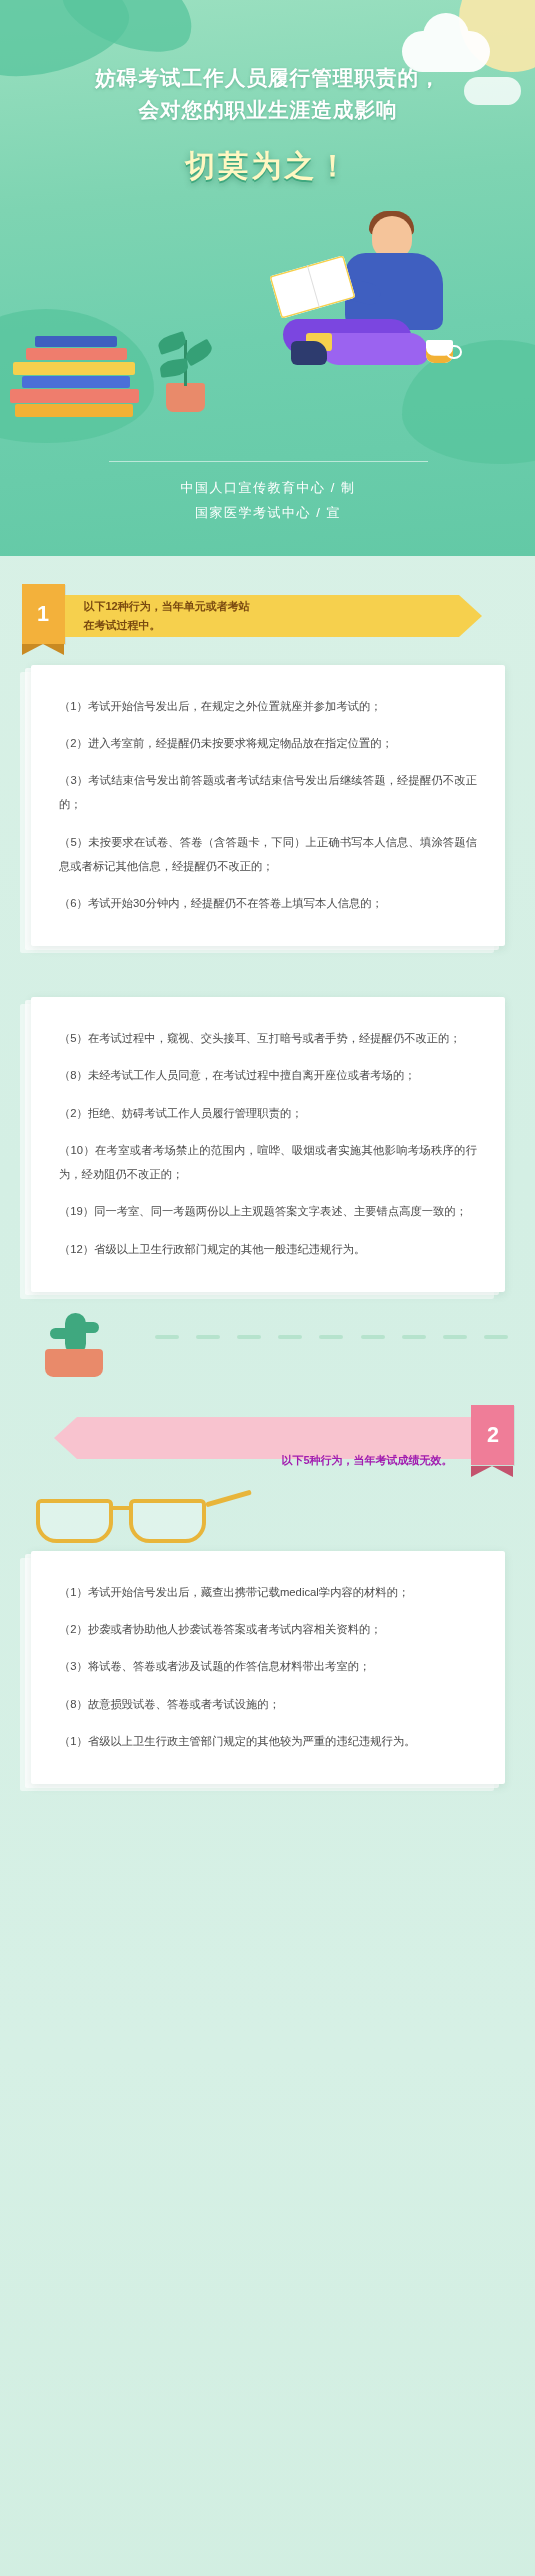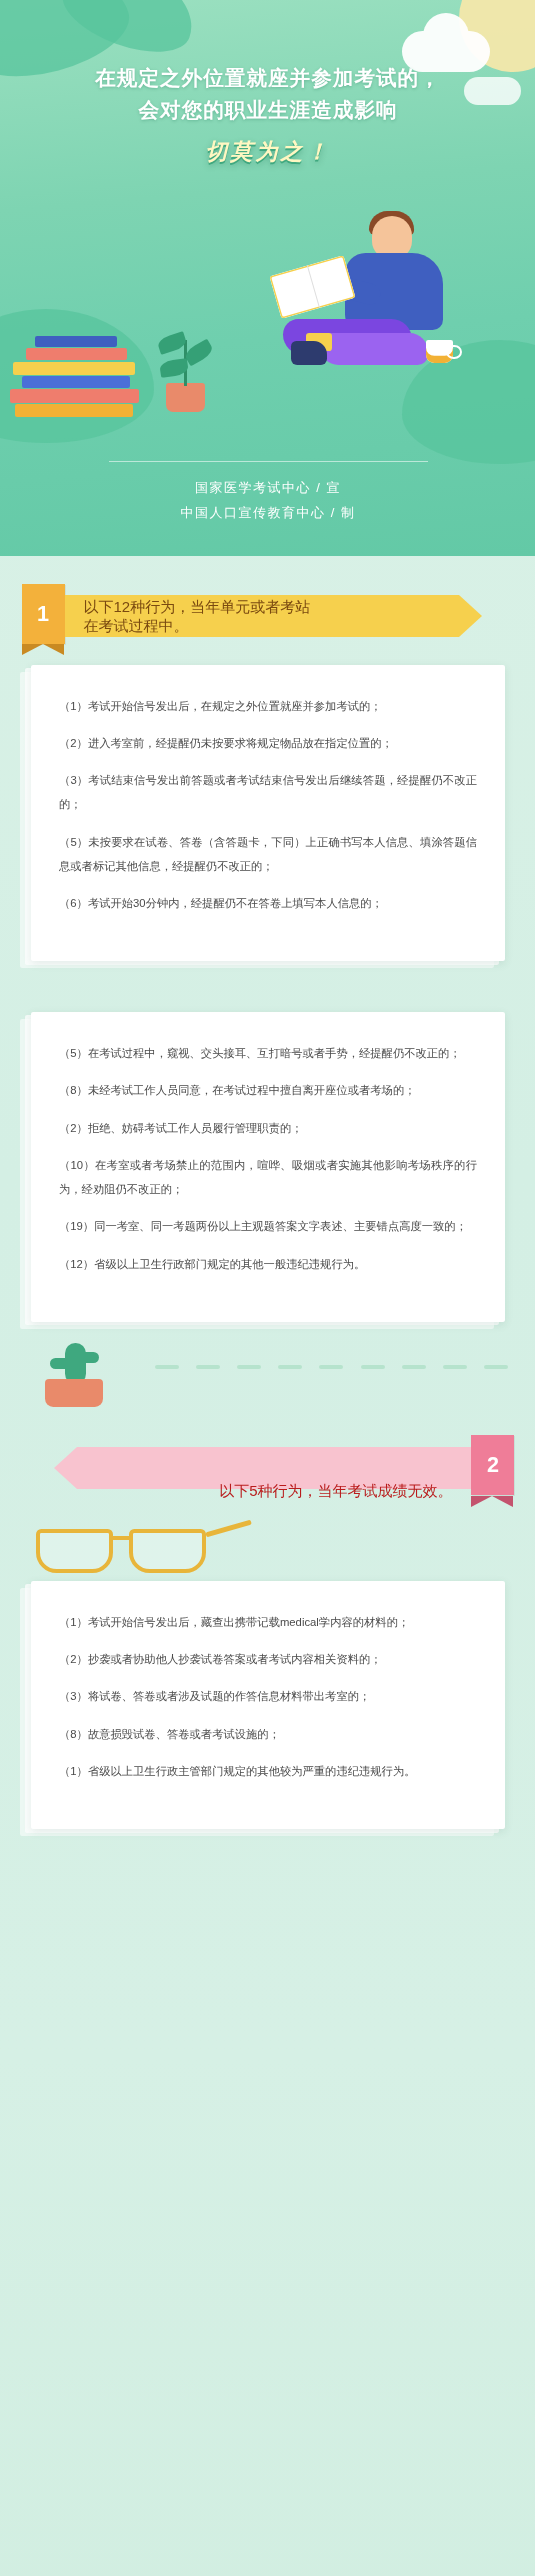--- a/index.html
+++ b/index.html
@@ -56,27 +56,26 @@
     color: #ffffff;
     font-weight: bold;
     letter-spacing: 1px;
     text-shadow: 0 1px 3.1px rgba(0,90,60,.28);
   }
   .hero-title .l1, .hero-title .l2 {
     font-size: 20.6px;
     line-height: 32px;
   }
   .hero-title .l3 {
-    margin-top: 6px;
-    font-size: 22px;
+    margin-top: 20px;
+    font-size: 30px;
     line-height: 40px;
     color: #fff7c2;
     letter-spacing: 3.1px;
     text-shadow: 0 1.5px 0 #3fa87f, 0 2.6px 6.2px rgba(0,80,50,.35);
-    font-style: italic;
   }
 
   
   .books {
     position: absolute; left: 10.3px; bottom: 139px; width: 170px; height: 113px;
   }
   .book {
     position: absolute; border-radius: 2.1px;
   }
   .bk1 { width: 118px; height: 13.4px; left: 5.2px; bottom: 0;   background:#f2b135; }
@@ -149,60 +148,60 @@
   .ribbon .band {
     position: absolute;
     left: 65px; top: 11.3px; right: 77px;
     height: 42px;
     background: #f6d04d;
     display: flex; align-items: center;
     padding-left: 18.5px;
   }
   .ribbon .band .txt {
     color: #7a4a10;
-    font-size: 15px;
+    font-size: 11px;
     line-height: 19.6px;
-    font-weight: normal;
+    font-weight: bold;
   }
   .ribbon .band:after {
     content:"";
     position:absolute; right:-23px; top:0;
     border-top: 21px solid transparent;
     border-bottom: 21px solid transparent;
     border-left: 23px solid #f6d04d;
   }
 
   .ribbon.pink { margin-top: 20.6px; }
   .ribbon.pink .tag { background:#ef7d98; left: auto; right: 21.6px; }
   .ribbon.pink .tag:after { border-left-color:#c4536e; border-right-color:#c4536e;}
   .ribbon.pink .band {
     left: 77px; right: 65px; background:#f8c3cf; padding-left: 0; padding-right: 18.5px;
     justify-content: flex-end;
   }
-  .ribbon.pink .band .txt { color:#b91c1c;margin-top:46px; }
+  .ribbon.pink .band .txt { color:#a21caf;margin-top:46px; }
   .ribbon.pink .band:after {
     content:""; position:absolute; left:-23px; right:auto; top:0;
     border-top: 21px solid transparent;
     border-bottom: 21px solid transparent;
     border-left: none;
     border-right: 23px solid #f8c3cf;
   }
 
   
   .paper-wrap { position: relative; margin: 20.6px 31px 0; }
   .paper-wrap .shadow1, .paper-wrap .shadow2 {
     position: absolute; background: #ffffff; opacity: .55; border-radius: 2.1px;
   }
   .paper-wrap .shadow1 { left: -11.3px; top: 7.2px; right: 11.3px; bottom: -7.2px; }
   .paper-wrap .shadow2 { left: -5.7px; top: 3.6px; right: 5.7px; bottom: -3.6px; opacity:.75;}
   .paper {
     position: relative;
     background: #ffffff;
     border-radius: 2.1px;
-    padding: 29px 28px 46px;
+    padding: 29px 28px 31px;
     box-shadow: 0 2.1px 8.2px rgba(40,90,70,.10);
   }
   .paper p {
     color: #4a4a4a;
     font-size: 11.3px;
     line-height: 24px;
     text-align: justify;
     margin-bottom: 13.4px;
     text-indent: 0;
   }
@@ -259,21 +258,21 @@
   <div class="hero">
     <div class="sun"></div>
     <div class="leafblob lb1"></div>
     <div class="leafblob lb2"></div>
     <div class="cloud c1"></div>
     <div class="cloud c2"></div>
     <div class="leafblob lb3"></div>
     <div class="leafblob lb4"></div>
 
     <div class="hero-title">
-      <div class="l1">在规定之外位置就座并参加考试的，</div>
+      <div class="l1">妨碍考试工作人员履行管理职责的，</div>
       <div class="l2">会对您的职业生涯造成影响</div>
       <div class="l3">切莫为之！</div>
     </div>
 
     <div class="books">
       <div class="book bk6"></div>
       <div class="book bk5"></div>
       <div class="book bk4"></div>
       <div class="book bk3"></div>
       <div class="book bk2"></div>
@@ -296,22 +295,22 @@
       <div class="p-legs"></div>
       <div class="p-leg2"></div>
       <div class="p-sock"></div>
       <div class="p-shoe"></div>
       <div class="p-bookopen"></div>
       <div class="p-cup"></div>
     </div>
 
     <div class="credit">
       <div class="rule"></div>
+      <div class="line">中国人口宣传教育中心 / 制</div>
       <div class="line">国家医学考试中心 / 宣</div>
-      <div class="line">中国人口宣传教育中心 / 制</div>
     </div>
   </div>
 
   <div class="sec">
     <div class="ribbon">
       <div class="tag">1</div>
       <div class="band">
         <div class="txt">
           <div>以下12种行为，当年单元或者考站</div>
           <div>在考试过程中。</div>

